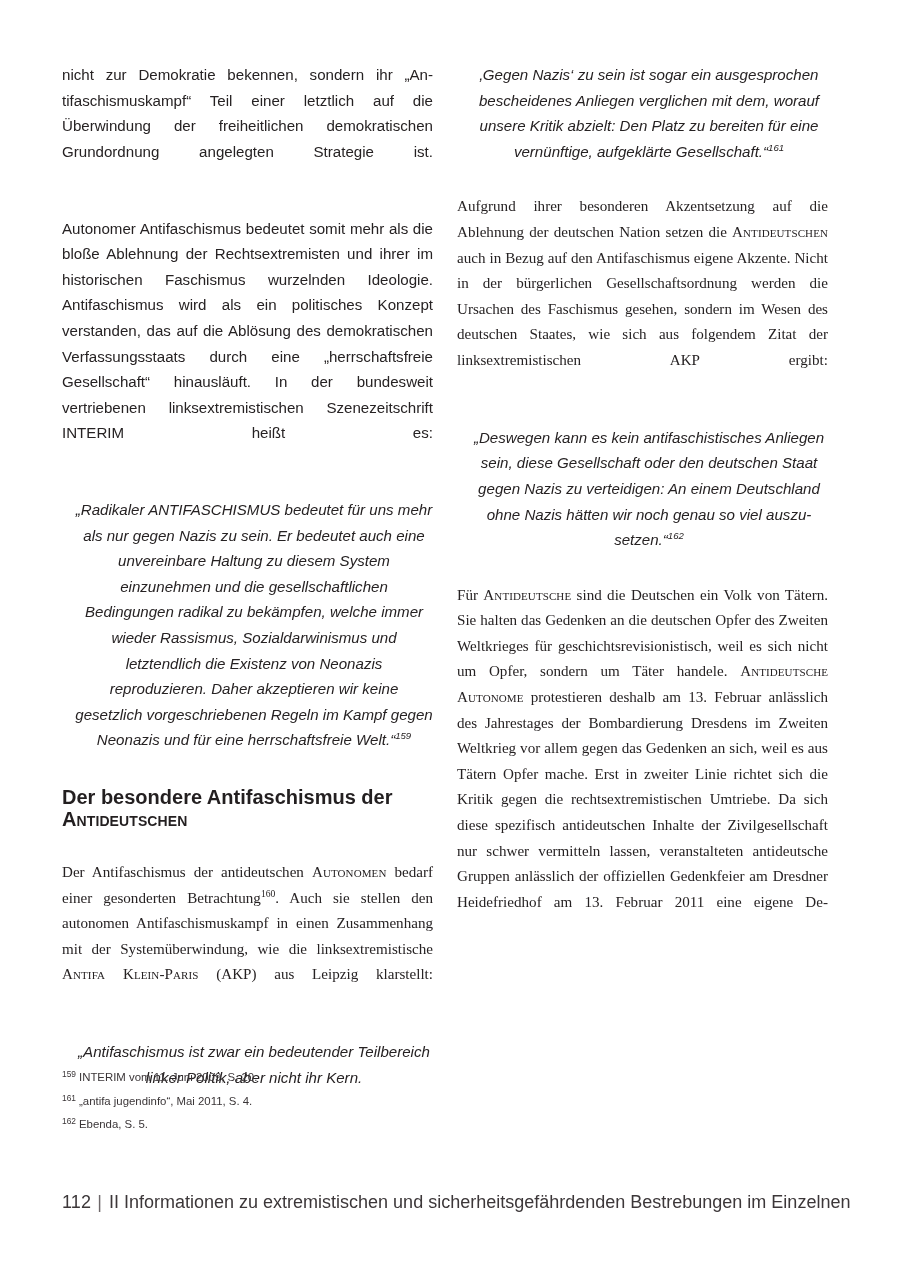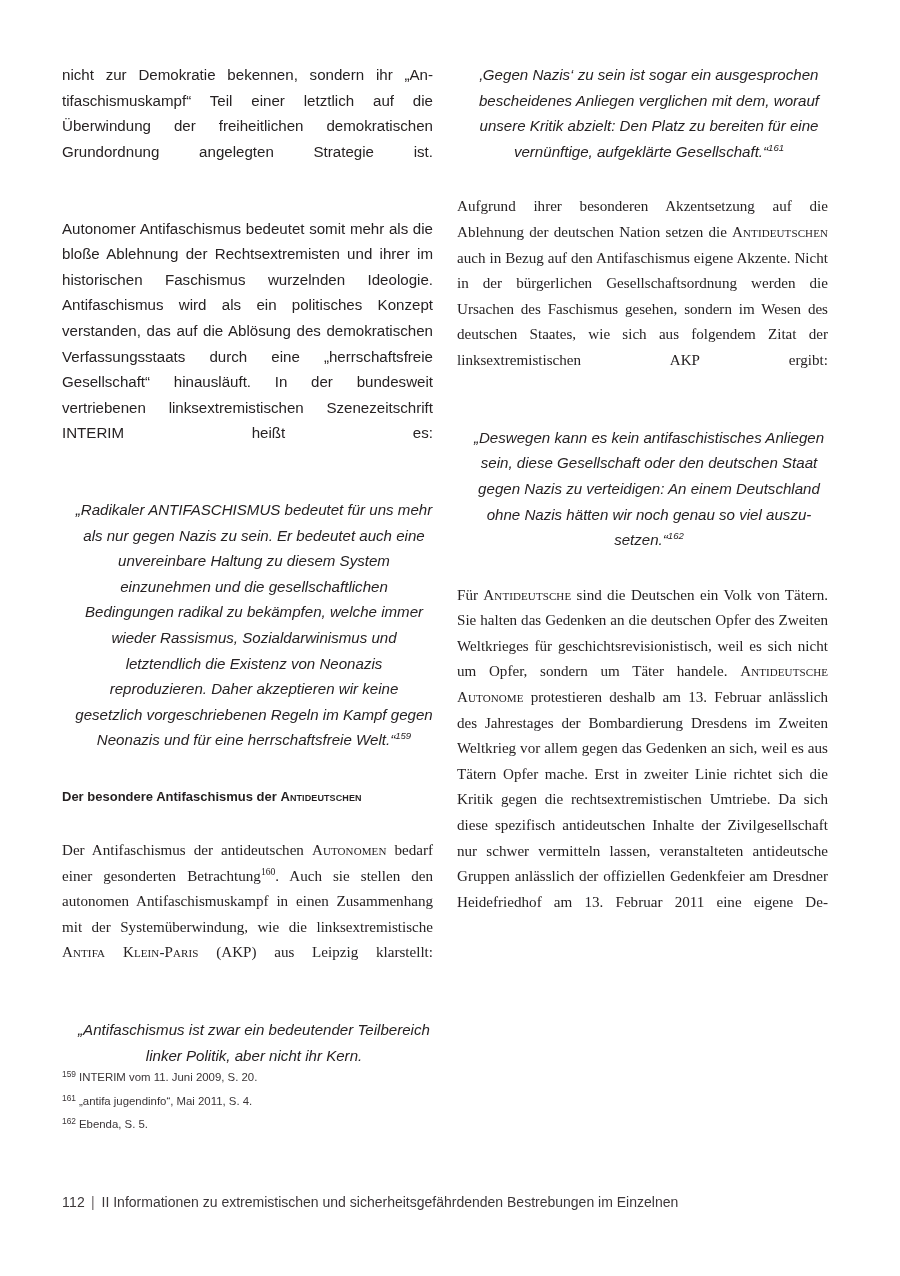--- a/index.html
+++ b/index.html
@@ -77,21 +77,21 @@
     line-height: 25.6px;
     text-align: center;
     color: #262223;
   }
   blockquote.quote.first { margin-top: 0; }
   blockquote.quote sup.fn { font-style: italic; }
 
   
   h3.section-heading {
     margin: 33px 0 0 0;
-    font-size: 13px;
+    font-size: 20px;
     line-height: 22px;
     font-weight: bold;
     color: #231f20;
   }
   h3.section-heading .smallcaps { font-weight: bold; }
 
   
   .footnotes {
     position: absolute;
     left: 62px;
@@ -114,21 +114,21 @@
   }
 
   
   .page-footer {
     position: absolute;
     left: 62px;
     top: 1191px;
     width: 780px;
     font-family: "Liberation Sans Narrow", "Liberation Sans", sans-serif;
     font-stretch: condensed;
-    font-size: 14px;
+    font-size: 18px;
     line-height: 22px;
     color: #3c3739;
     white-space: nowrap;
   }
   .page-footer .folio { letter-spacing: 0.2px; }
   .page-footer .sep {
     display: inline-block;
     padding: 0 7px 0 6px;
     color: #6d6769;
   }

